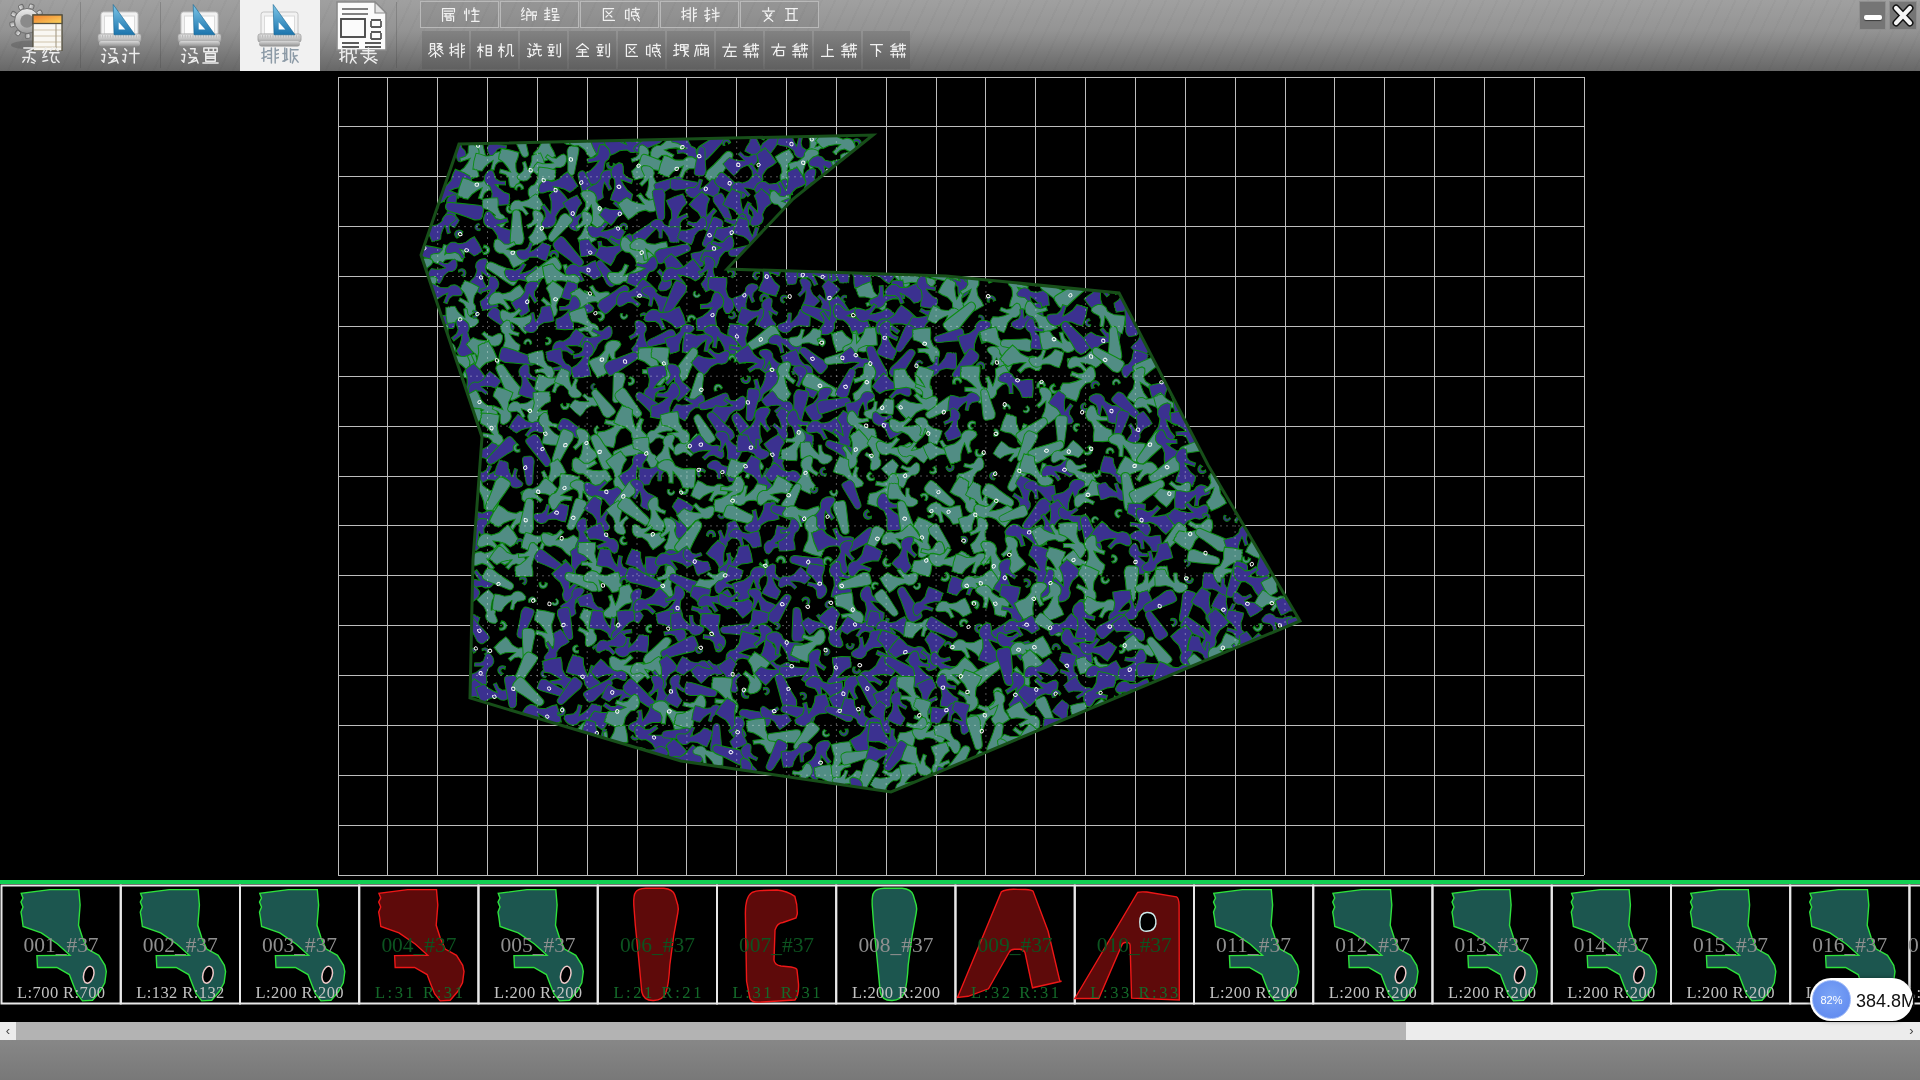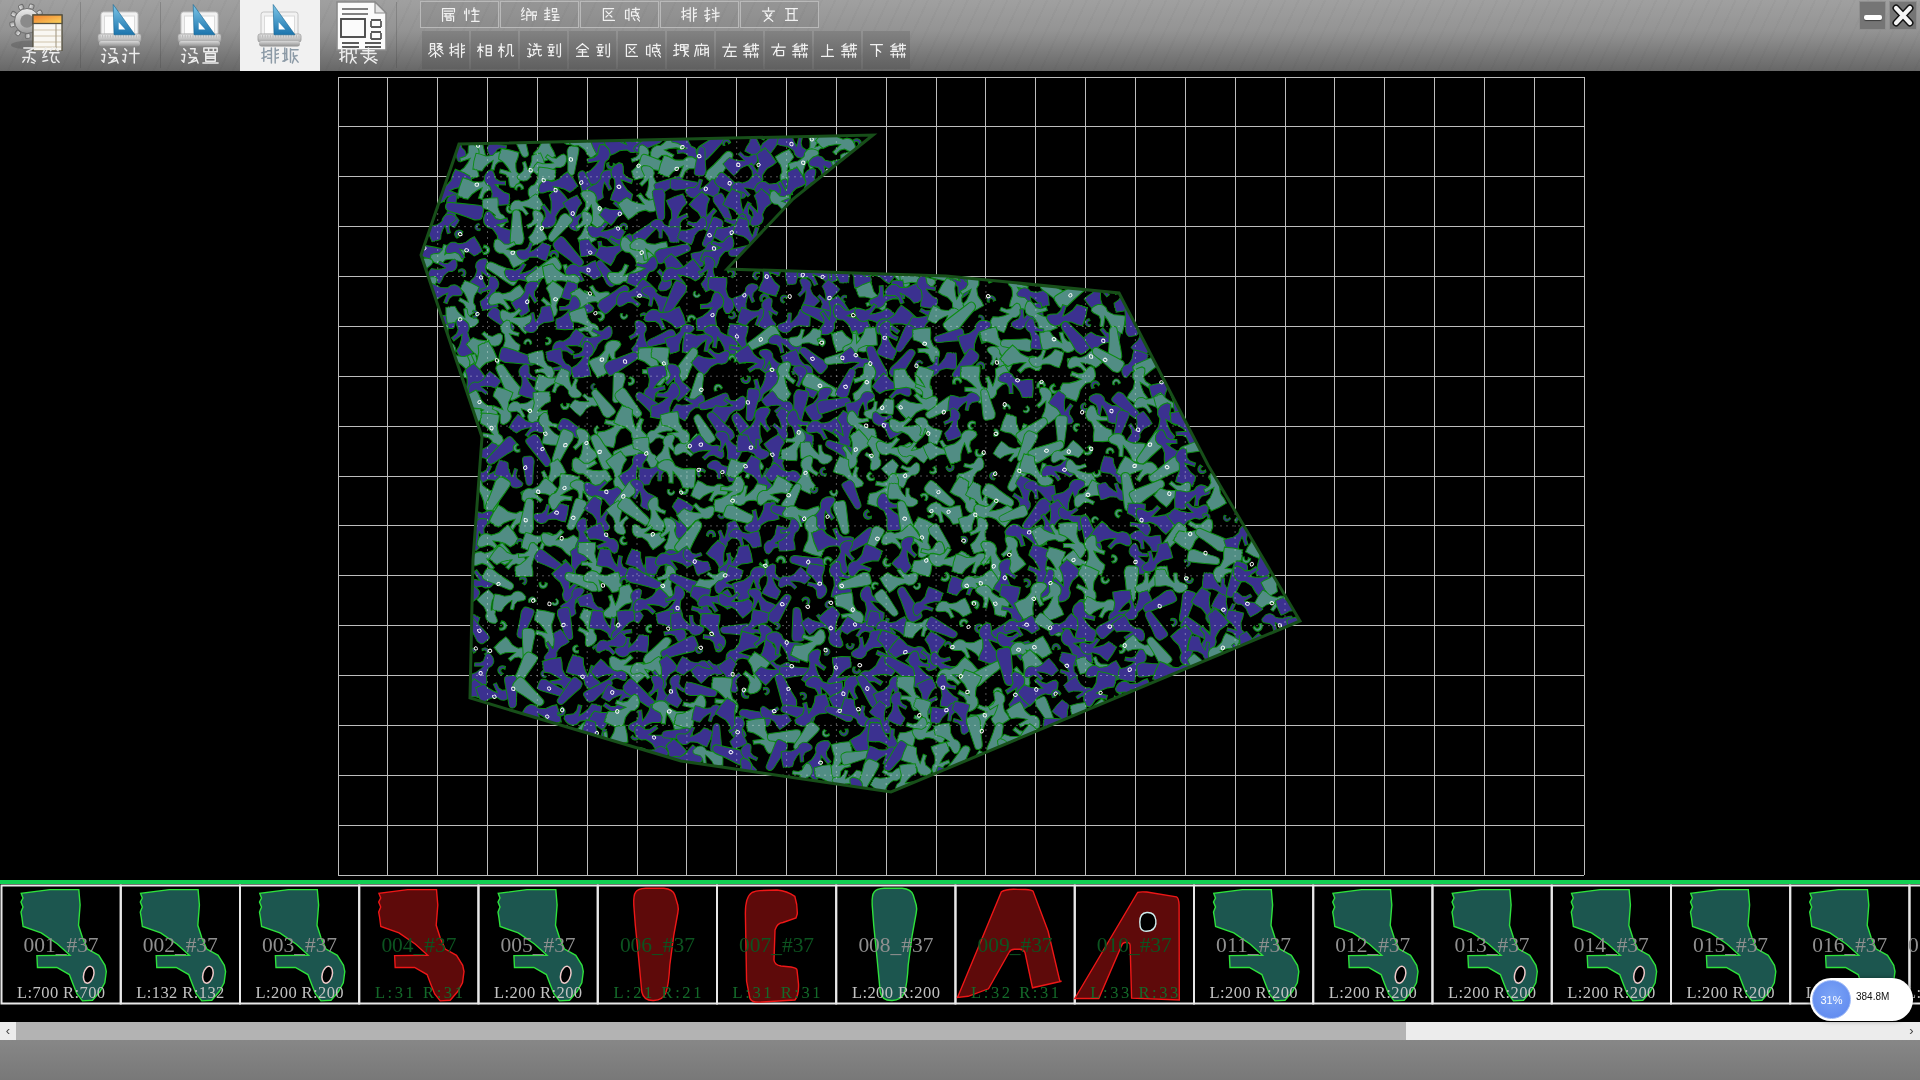--- a/index.html
+++ b/index.html
@@ -1680,13 +1680,13 @@
 </svg>
 
 <div style="position:absolute;left:0;top:1022px;width:1920px;height:18px;background:#ececec">
 <div style="position:absolute;left:0;top:0;width:16px;height:18px;color:#444;font-size:13px;text-align:center;line-height:17px">‹</div>
 <div style="position:absolute;left:16px;top:0;width:1390px;height:18px;background:#b3b3b3"></div>
 <div style="position:absolute;right:1px;top:0;width:15px;height:18px;color:#444;font-size:13px;text-align:center;line-height:17px">›</div>
 </div>
 <div style="position:absolute;left:0;top:1040px;width:1920px;height:40px;background:linear-gradient(#878787,#787878)"></div>
 
 <div style="position:absolute;left:1810px;top:978px;width:103px;height:43px;background:#fff;border-radius:21px;box-shadow:0 0 5px rgba(0,0,0,0.4)"></div>
-<div style="position:absolute;left:1812px;top:980px;width:39px;height:39px;border-radius:50%;background:radial-gradient(circle at 50% 40%,#7ba4f6,#5c86ee);border:1px solid #9db9f7;color:#fff;font-size:11px;display:flex;align-items:center;justify-content:center">31%</div>
-<div style="position:absolute;left:1856px;top:991px;color:#111;font-size:10px">384.8M</div>
+<div style="position:absolute;left:1812px;top:980px;width:39px;height:39px;border-radius:50%;background:radial-gradient(circle at 50% 40%,#7ba4f6,#5c86ee);border:1px solid #9db9f7;color:#fff;font-size:11px;display:flex;align-items:center;justify-content:center">82%</div>
+<div style="position:absolute;left:1856px;top:991px;color:#111;font-size:18px">384.8M</div>
 </body></html>

